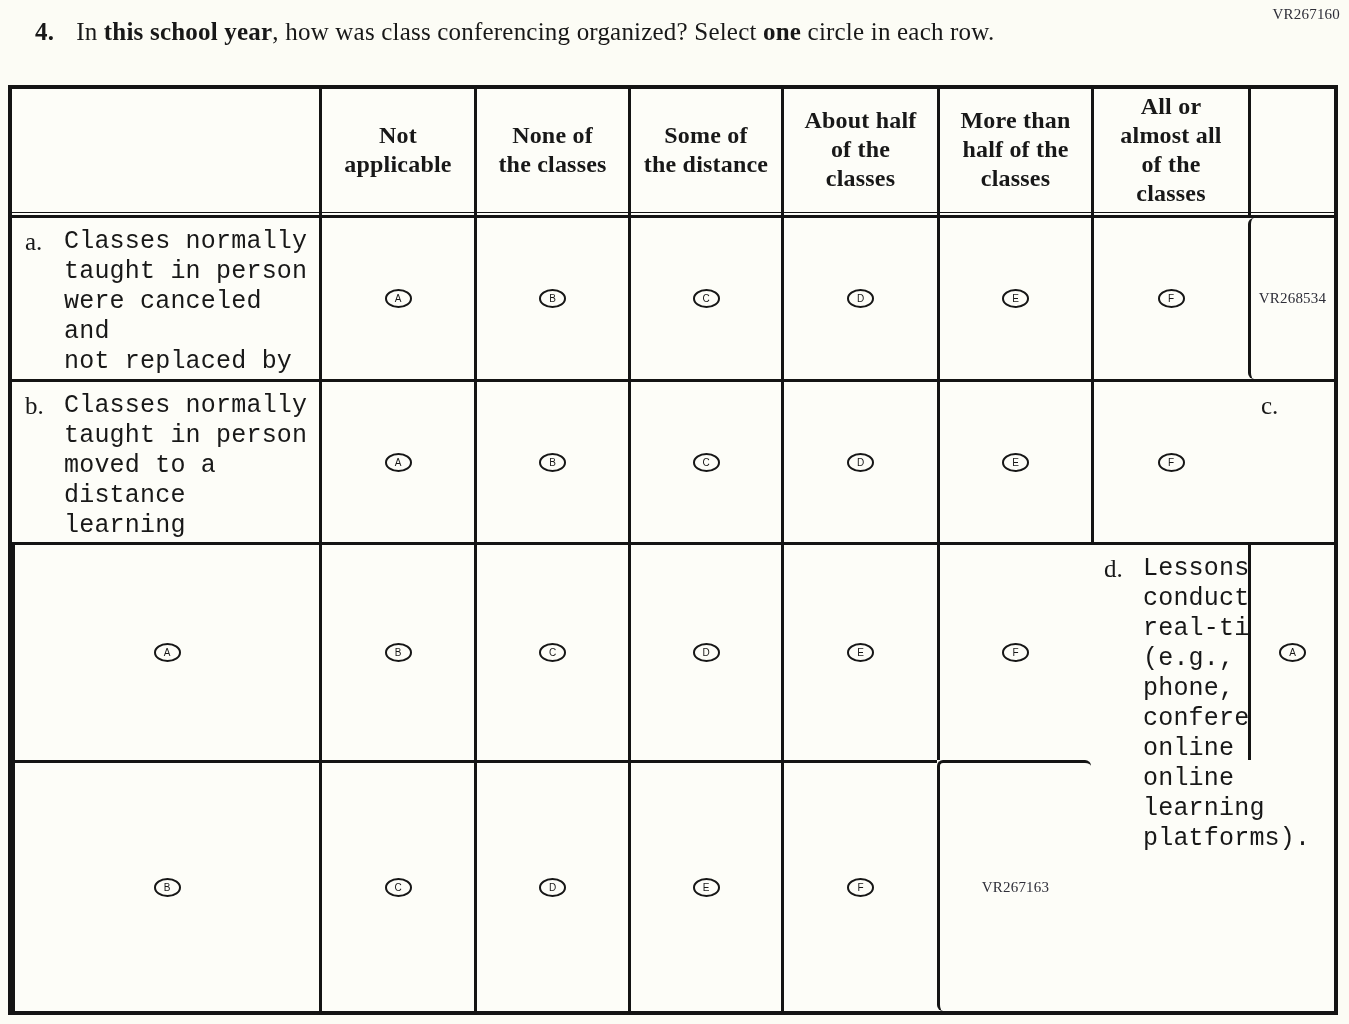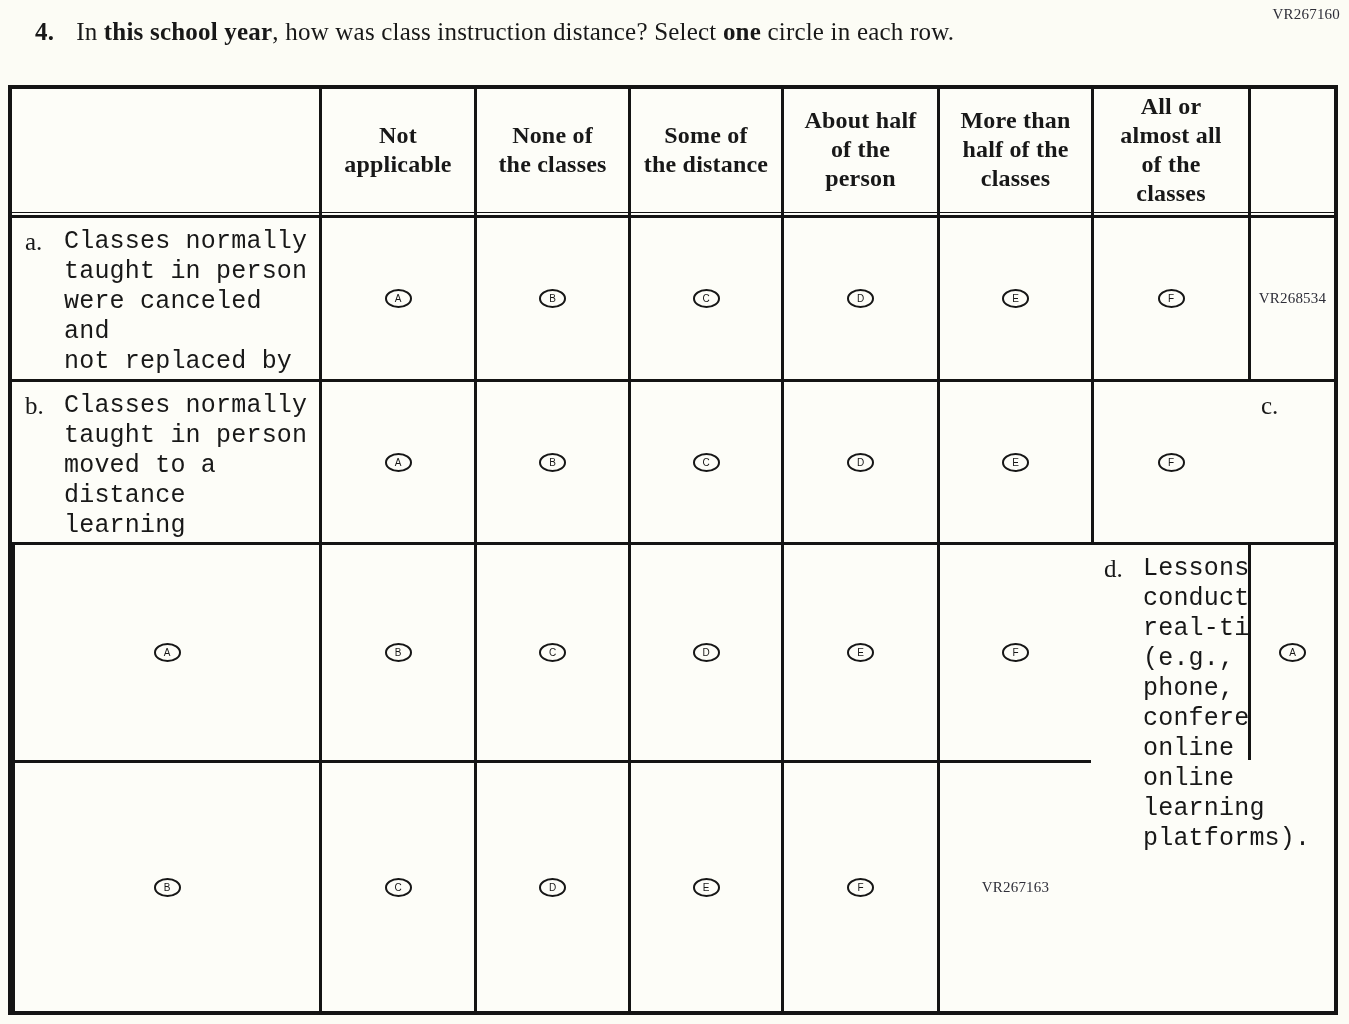--- a/index.html
+++ b/index.html
@@ -108,43 +108,44 @@
     cursor: pointer;
   }
 
   .code-cell {
     display: flex;
     align-items: center;
     justify-content: center;
     font-size: 15px;
     color: #2e2e38;
     letter-spacing: 0.2px;
+    border-radius: 6px;
   }
 </style>
 </head>
 <body>
 
 <div class="top-code">VR267160</div>
 
 <div class="question">
-  <span class="qnum">4.</span><span><span>In </span><b>this school year</b><span>, how was class instruction distance? Select </span><b>one</b><span> circle in each row.</span></span>
+  <span class="qnum">4.</span><span><span>In </span><b>this school year</b><span>, how was class conferencing organized? Select </span><b>one</b><span> circle in each row.</span></span>
 </div>
 
 <div class="qtable">
 
   <div class="cell hdr"></div>
   <div class="cell bl hdr">Not
 applicable</div>
   <div class="cell bl hdr">None of
 the classes</div>
   <div class="cell bl hdr">Some of
 the distance</div>
   <div class="cell bl hdr">About half
 of the
-person</div>
+classes</div>
   <div class="cell bl hdr">More than
 half of the
 classes</div>
   <div class="cell bl hdr">All or
 almost all
 of the
 classes</div>
   <div class="cell bl hdr"></div>
 
   <div class="gap-cell"></div>

